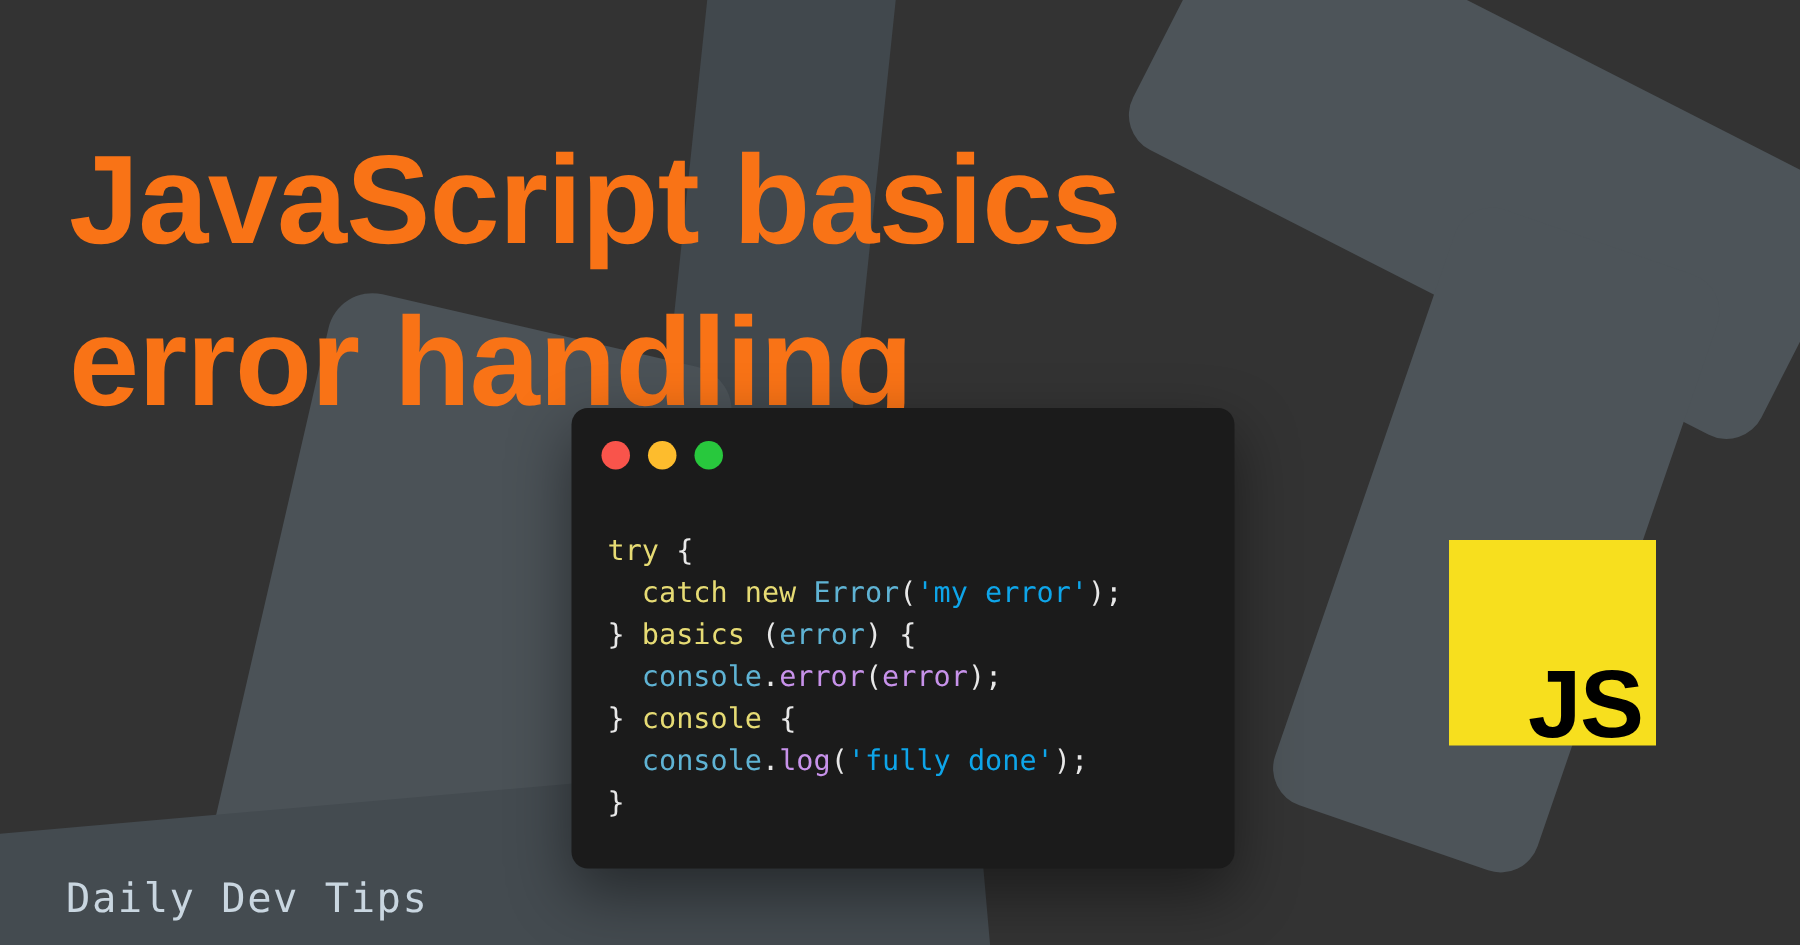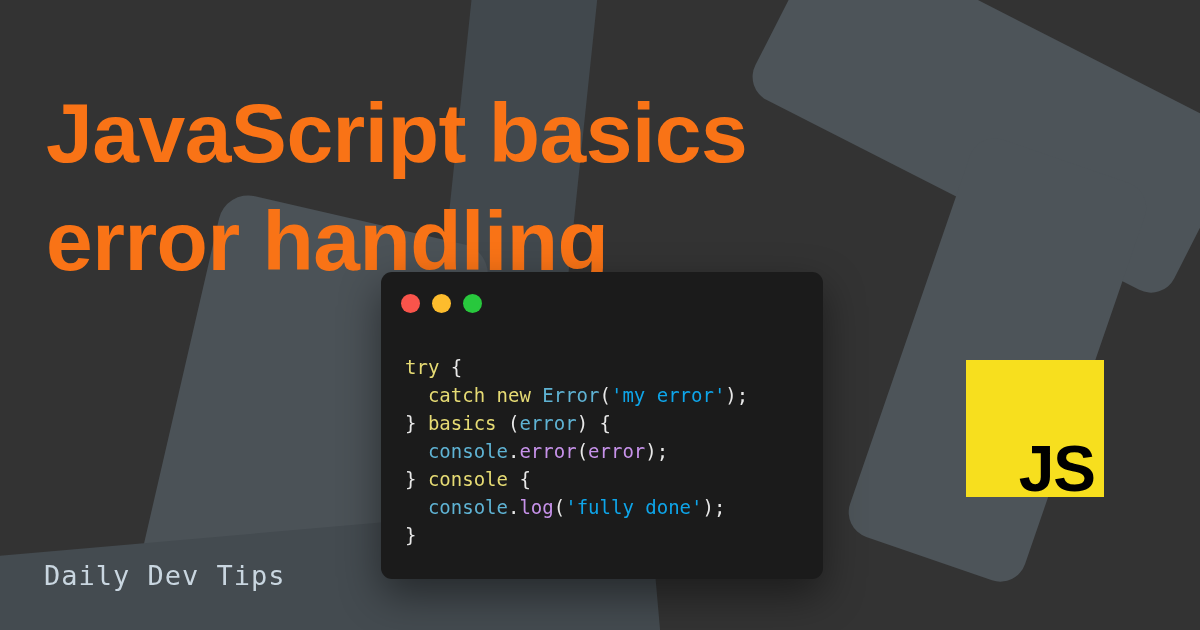--- a/index.html
+++ b/index.html
@@ -158,21 +158,21 @@
     font-size: 64px;
     font-weight: 700;
     letter-spacing: -1px;
     line-height: 1;
   }
 
   
   .footer {
     position: absolute;
     left: 44px;
-    top: 560px;
+    top: 584px;
     color: #c9d6e0;
     font-family: "DejaVu Sans Mono", "Liberation Mono", monospace;
     font-size: 27px;
     letter-spacing: 1px;
   }
 </style>
 </head>
 <body>
 
 <div id="canvas">

